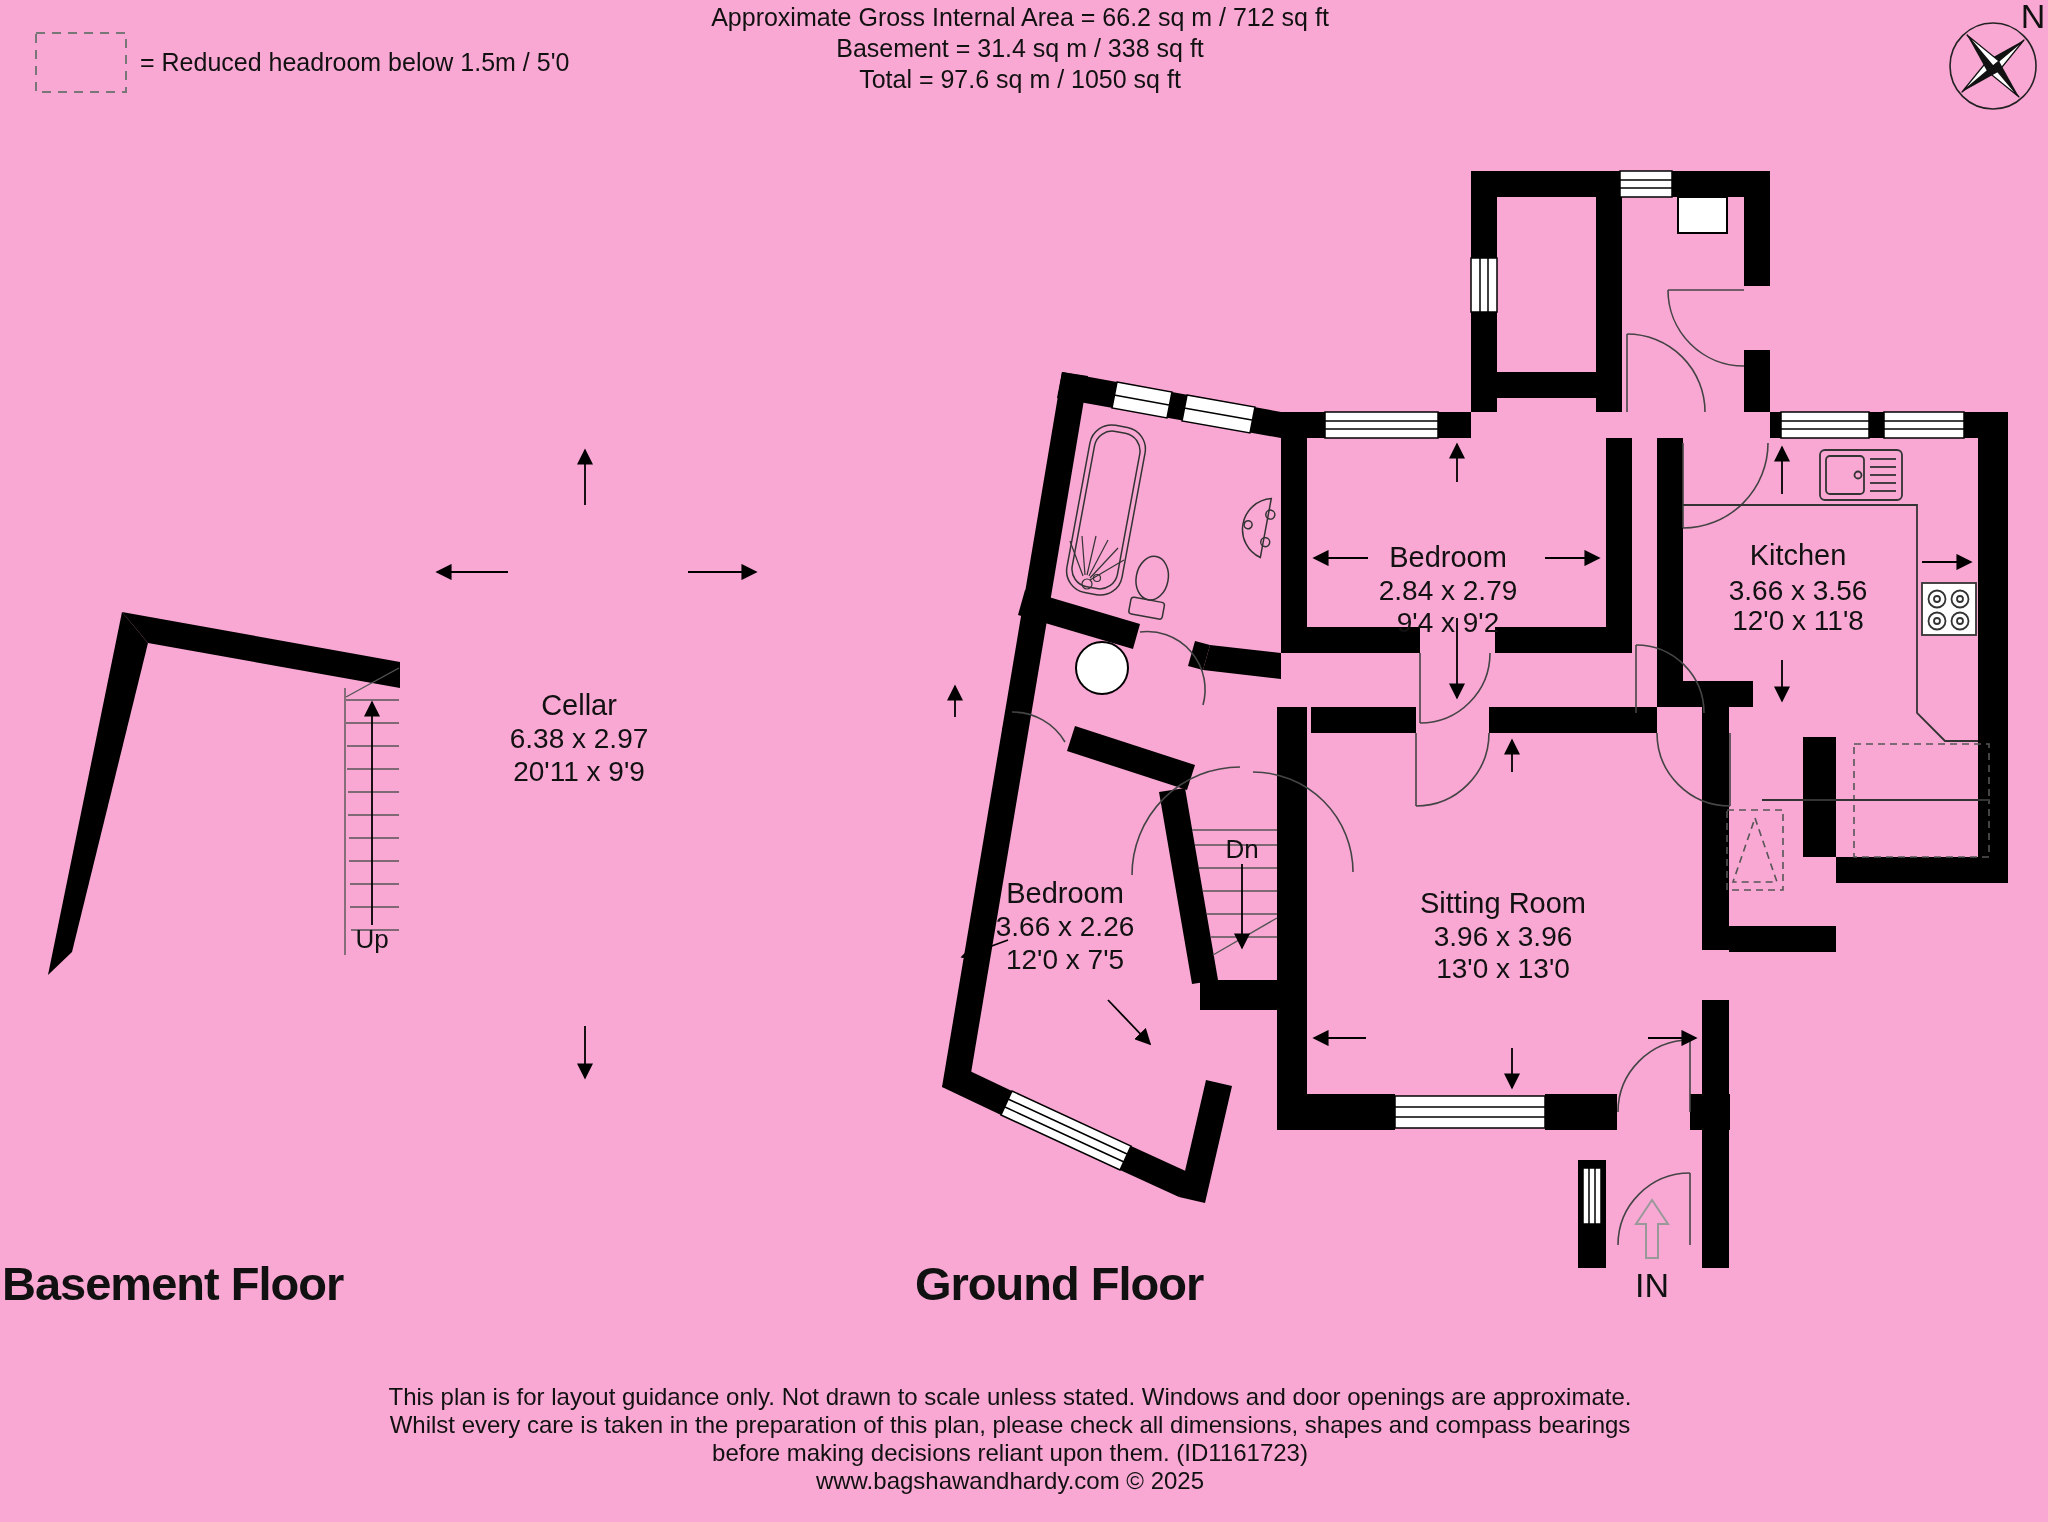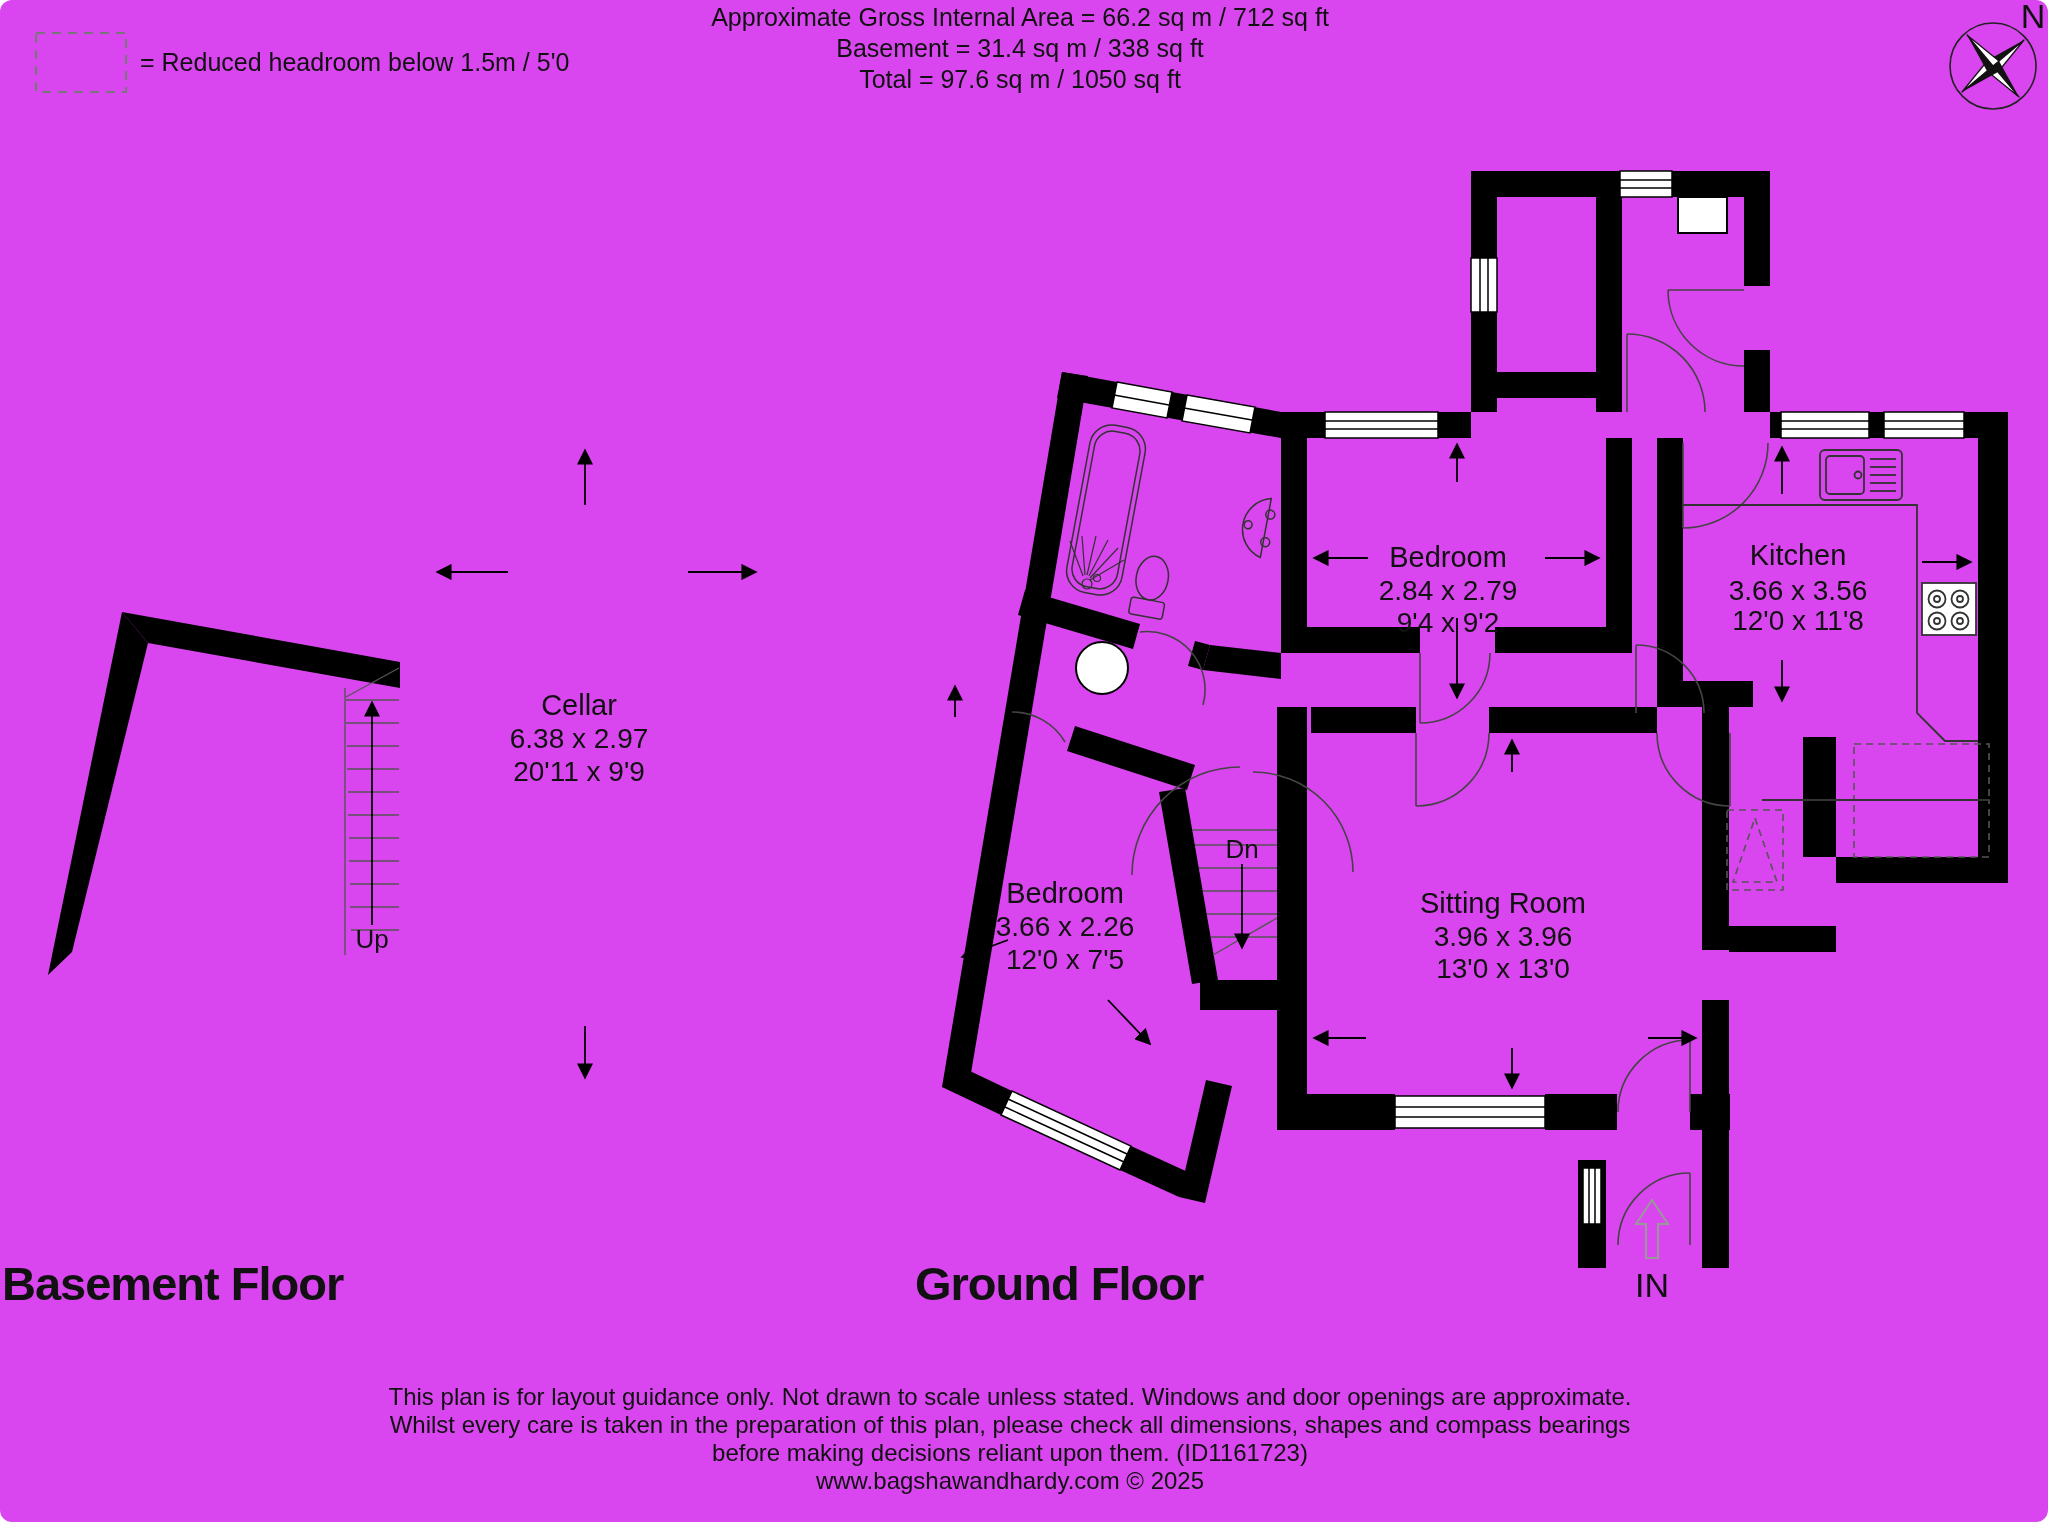--- a/index.html
+++ b/index.html
@@ -1,17 +1,17 @@
 <!DOCTYPE html>
 <html><head>
 <meta charset="utf-8">
 <style>
   html,body{margin:0;padding:0;background:#ffffff;}
-  .stage{position:relative;width:2048px;height:1522px;background:#d946ef;overflow:hidden;
-         font-family:"Liberation Sans", sans-serif;border-radius:12px;}
+  .stage{position:relative;width:2048px;height:1522px;background:#f9a8d4;overflow:hidden;
+         font-family:"Liberation Sans", sans-serif;}
   svg{position:absolute;left:0;top:0;}
   svg text{font-family:"Liberation Sans", sans-serif;fill:#111;}
   .room-name{font-size:29px;}
   .room-dim{font-size:28px;}
   .floor-title{font-size:47px;font-weight:bold;letter-spacing:-1px;}
   .hdr{font-size:25px;}
   .ftr{font-size:24px;}
   .small-lbl{font-size:26px;}
   .tiny-lbl{font-size:21px;}
   .in-lbl{font-size:34px;}

